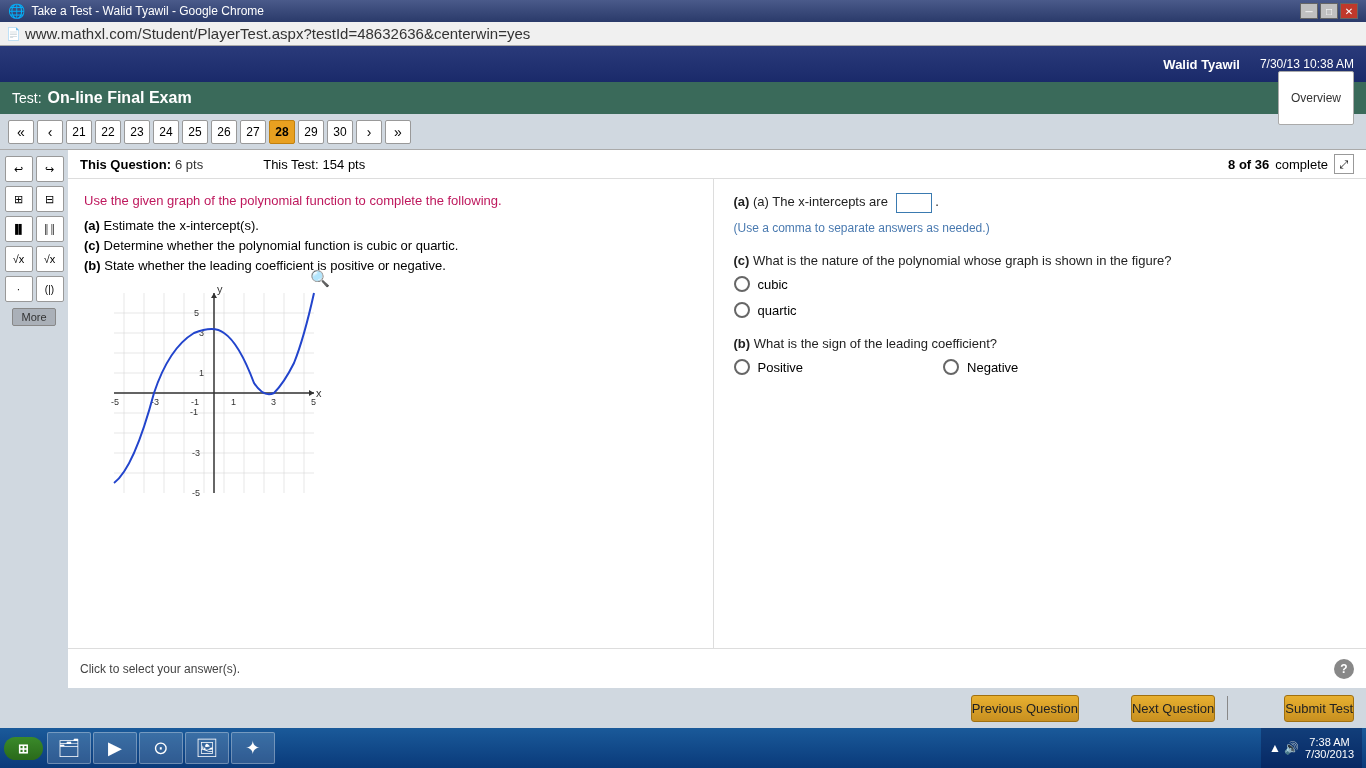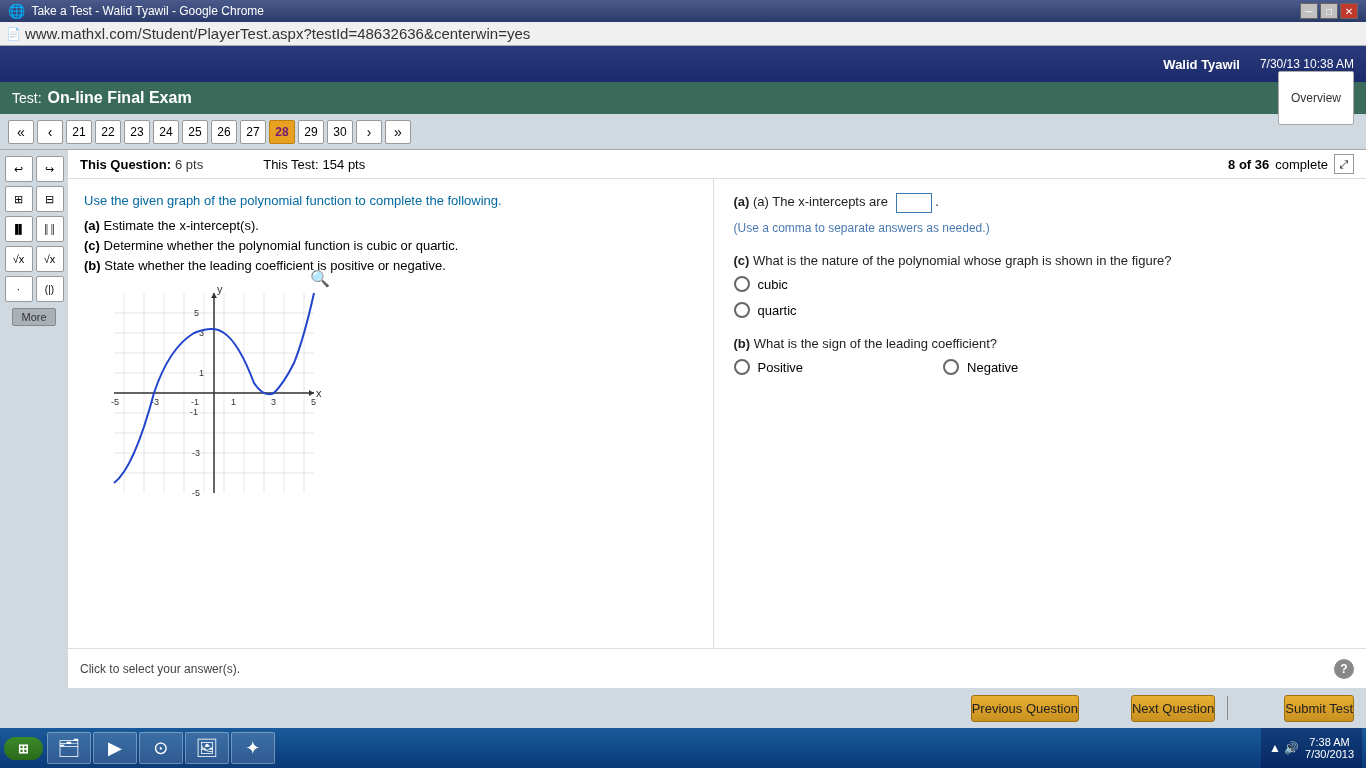--- a/index.html
+++ b/index.html
@@ -74,21 +74,21 @@
       align-items: center;
       padding: 0 8px;
       gap: 3px;
       border-bottom: 1px solid #aaa;
     }
     .page-btn {
       min-width: 26px; height: 24px; background: white; border: 1px solid #999;
       display: flex; align-items: center; justify-content: center;
       font-size: 12px; cursor: pointer; border-radius: 2px; padding: 0 4px;
     }
-    .page-btn.active { background: #e8a020; color: #701a75; border-color: #c08010; font-weight: bold; }
+    .page-btn.active { background: #e8a020; color: #000000; border-color: #c08010; font-weight: bold; }
     .page-btn.nav { font-size: 14px; }
 
     
     .main-wrapper {
       background: #d0d8e0;
       display: flex;
       height: calc(768px - 22px - 24px - 36px - 32px - 36px - 40px - 40px);
     }
 
     
@@ -144,21 +144,21 @@
     .question-left {
       flex: 1;
       padding: 14px 16px;
       border-right: 1px solid #ddd;
     }
     .question-right {
       flex: 1;
       padding: 14px 20px;
     }
 
-    .question-text { font-size: 13px; color: #0369a1; margin-bottom: 10px; }
+    .question-text { font-size: 13px; color: #be185d; margin-bottom: 10px; }
     .sub-question { font-size: 13px; margin-bottom: 5px; }
     .sub-question span.lbl { font-weight: bold; }
 
     
     .graph-container {
       margin: 10px 0 0 20px;
       position: relative;
       width: 220px;
       height: 220px;
     }

